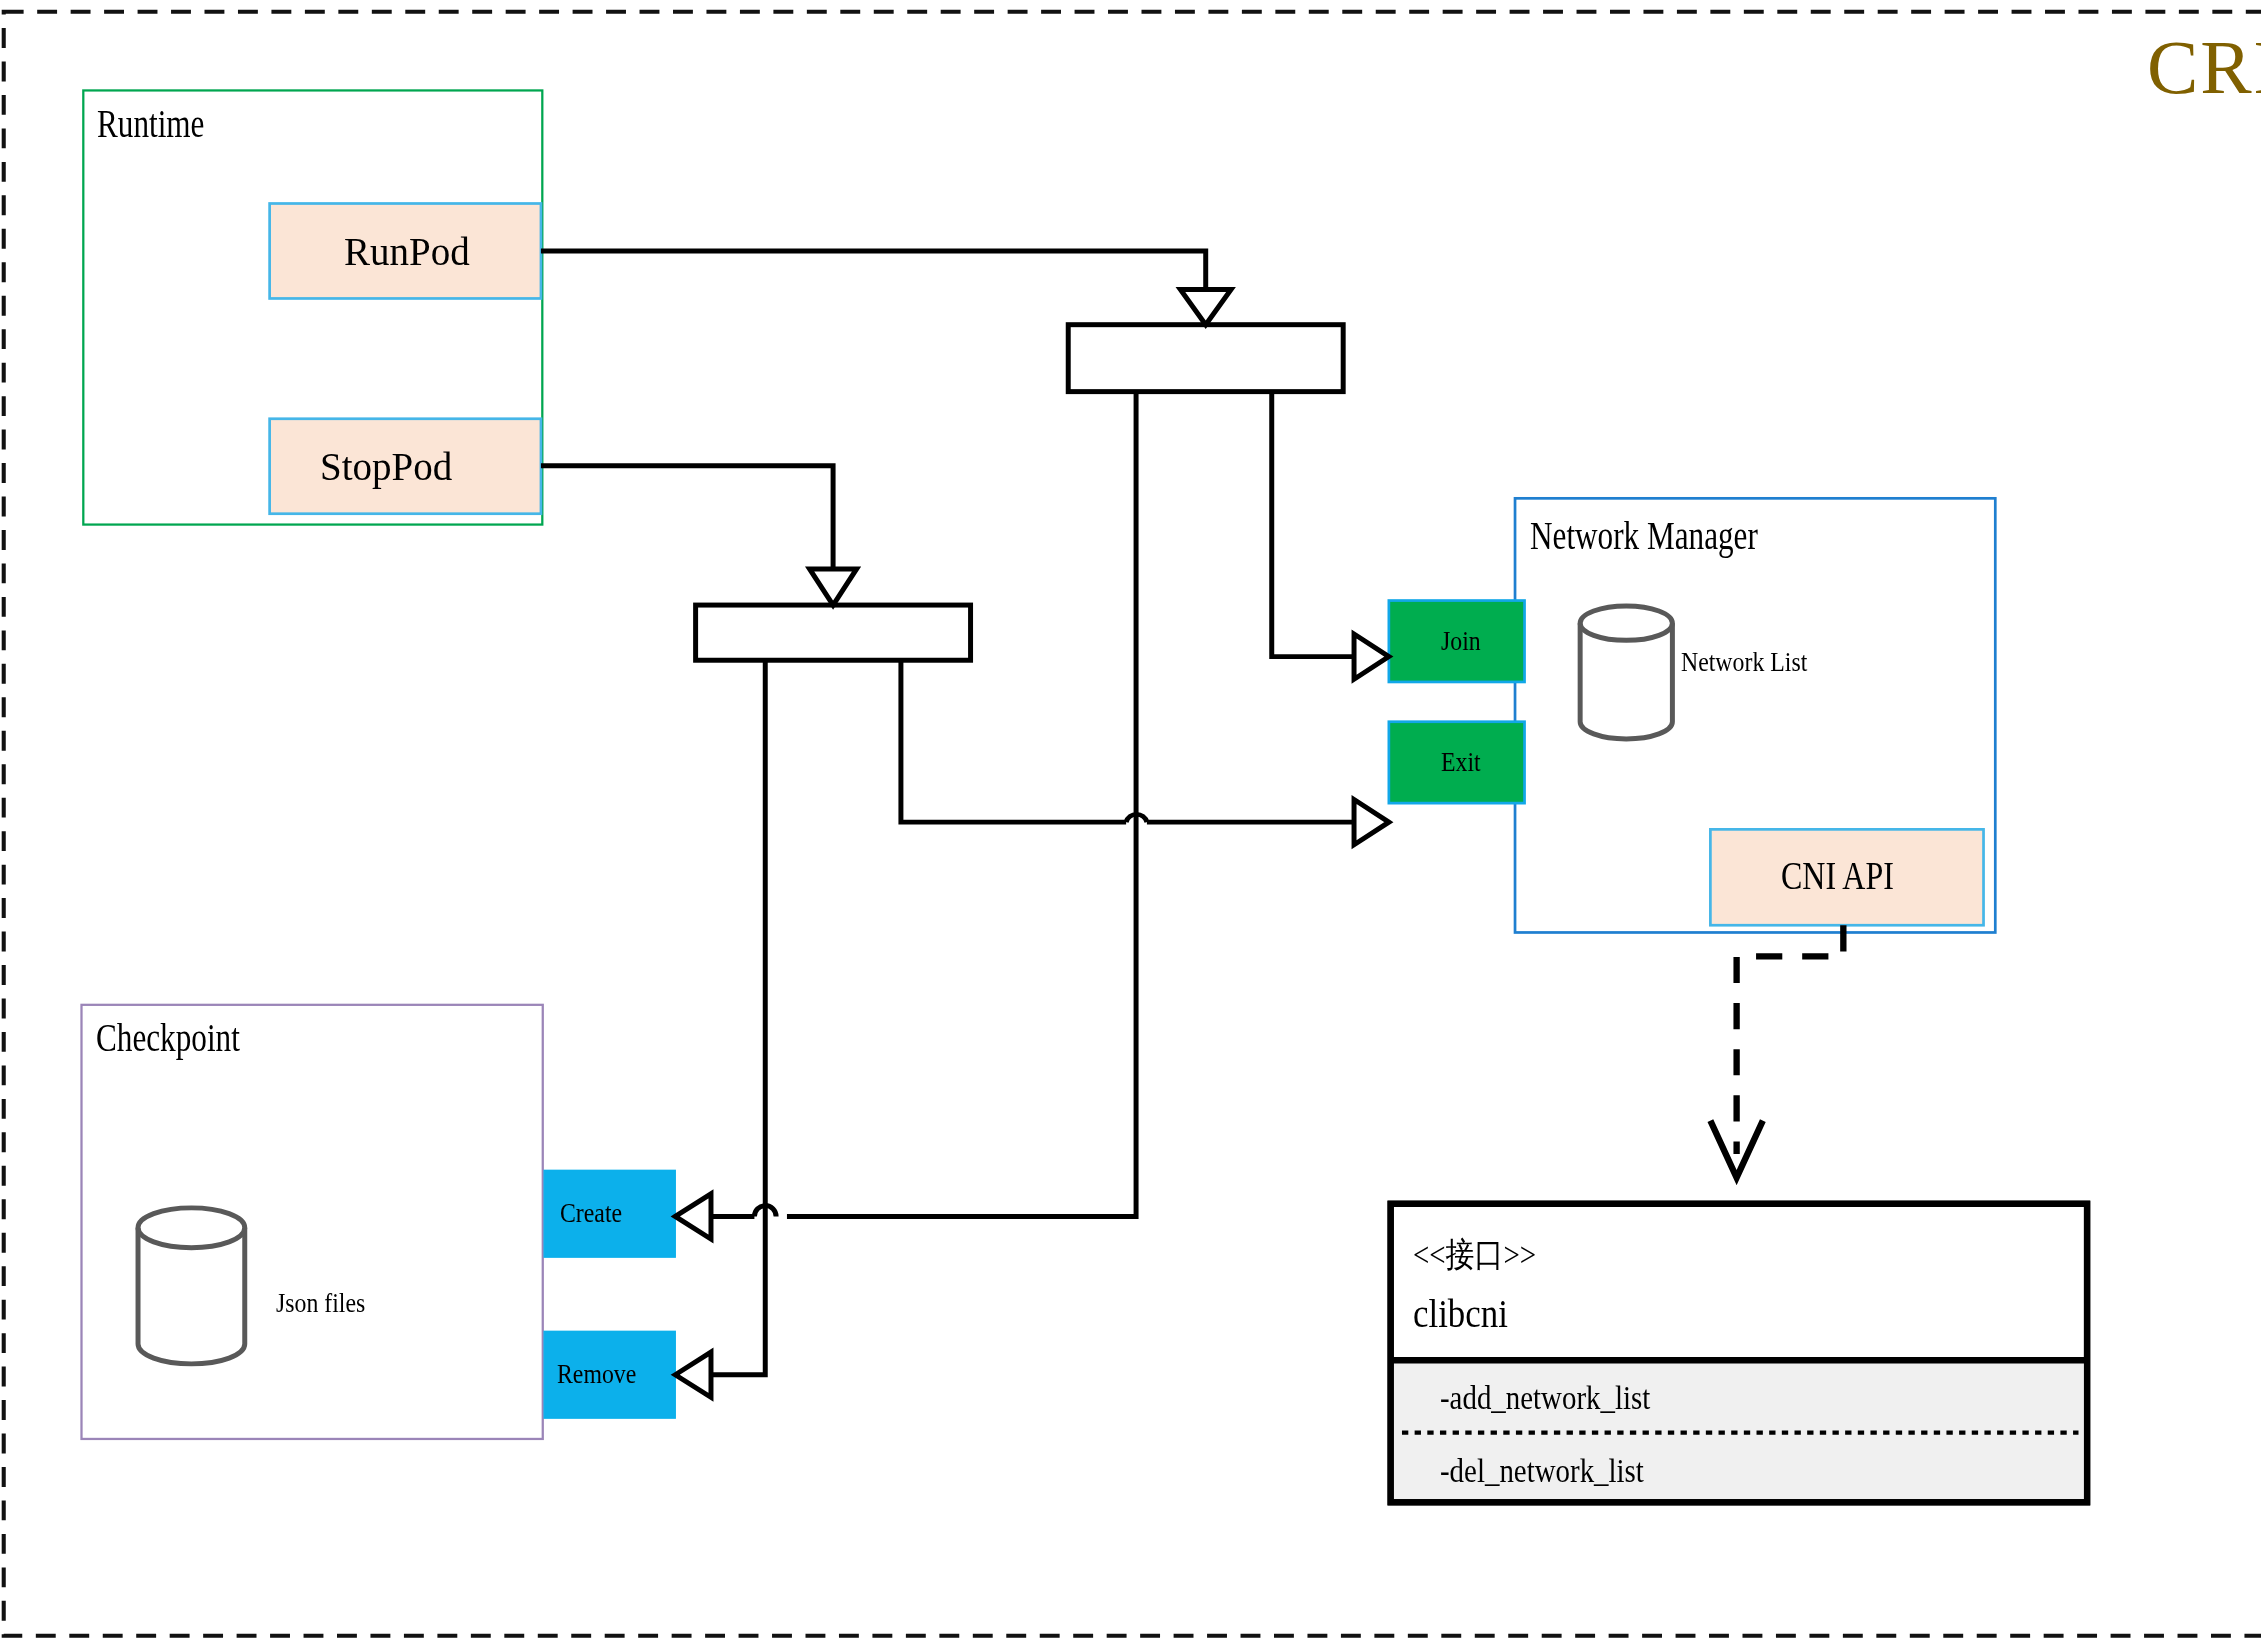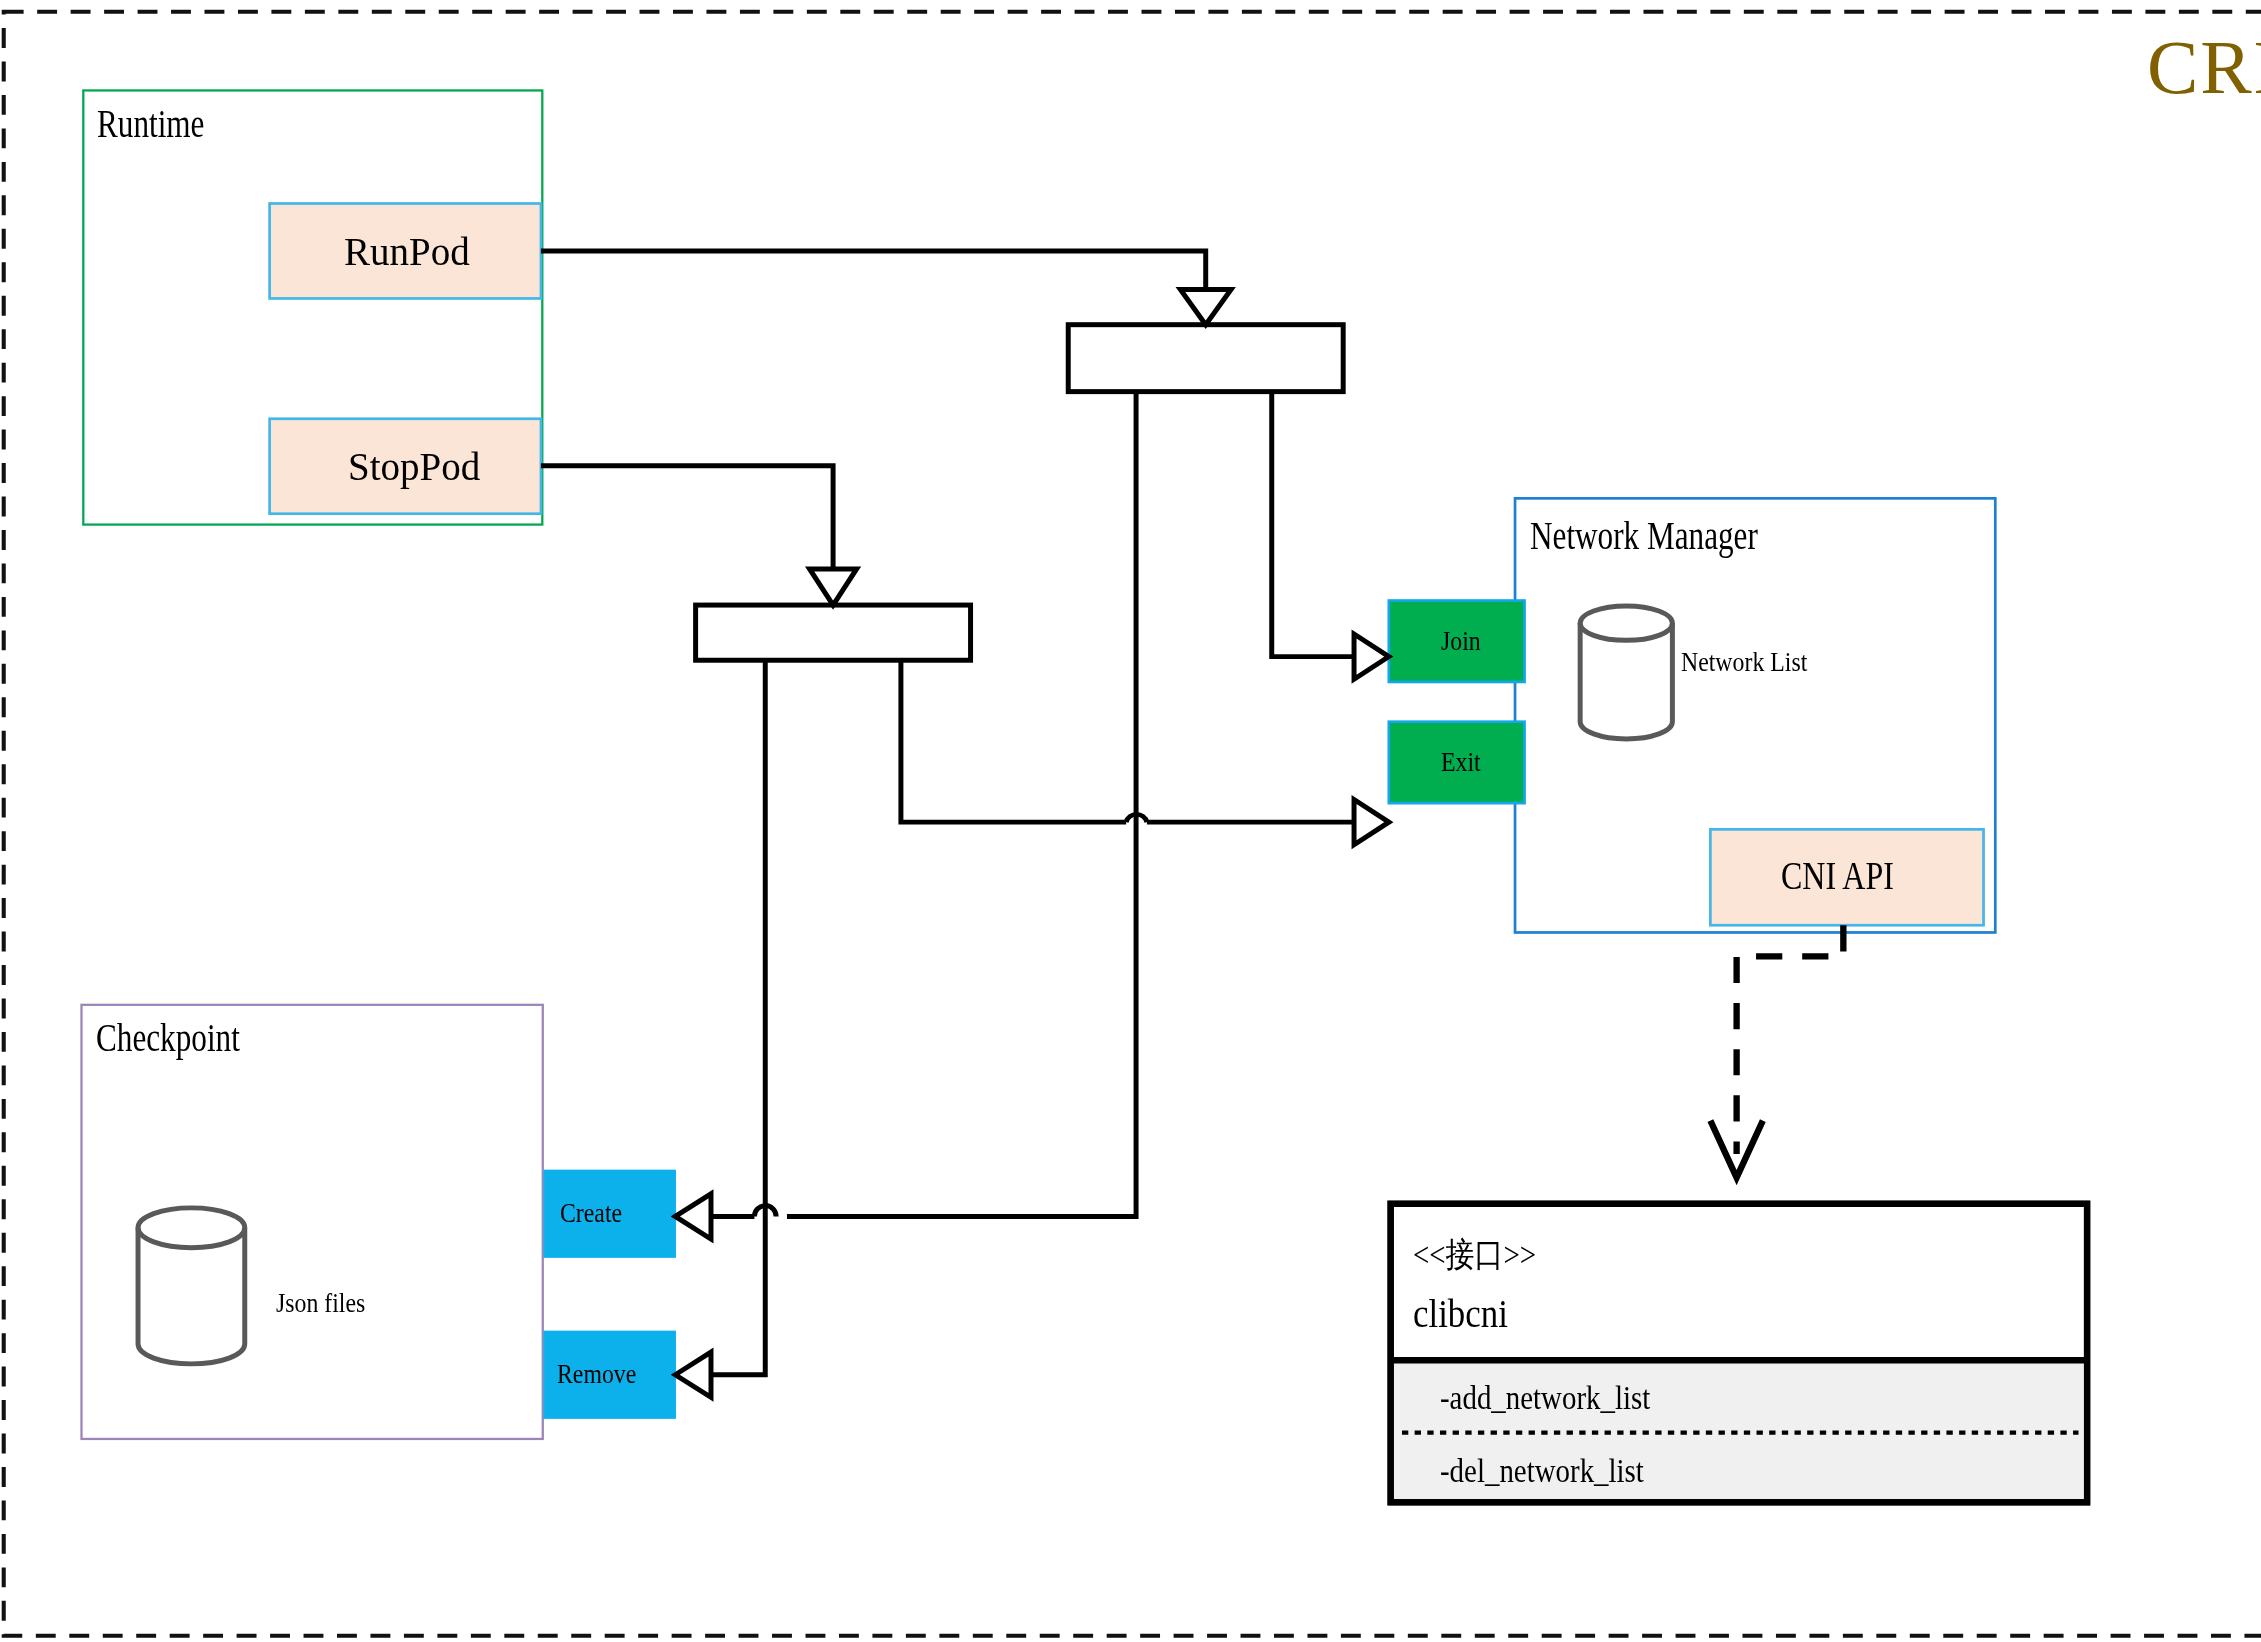--- a/index.html
+++ b/index.html
@@ -138,21 +138,21 @@
   <div class="lbl cri-title" style="left:2147px; top:29px;">CRI</div>
 
   <div class="lbl boxtitle cond" style="left:97px; top:104px; transform:scaleX(0.8);">Runtime</div>
 
   <div class="lbl boxtitle cond" style="left:96px; top:1018px; transform:scaleX(0.8);">Checkpoint</div>
 
   <div class="lbl boxtitle cond" style="left:1530px; top:516px; transform:scaleX(0.8);">Network Manager</div>
 
   <div class="lbl nodetext" style="left:336px; top:232px;margin-left:8px;">RunPod</div>
 
-  <div class="lbl nodetext" style="left:348px; top:447px;">StopPod</div>
+  <div class="lbl nodetext" style="left:320px; top:447px;">StopPod</div>
 
   <div class="lbl smalltext cond" style="left:1441px; top:627px; transform:scaleX(0.85);">Join</div>
 
   <div class="lbl smalltext cond" style="left:1441px; top:748px; transform:scaleX(0.85);">Exit</div>
 
   <div class="lbl smalltext cond" style="left:560px; top:1199px; transform:scaleX(0.85);">Create</div>
 
   <div class="lbl smalltext cond" style="left:557px; top:1360px; transform:scaleX(0.85);">Remove</div>
 
   <div class="lbl nodetext cond" style="left:1781px; top:856px; transform:scaleX(0.82);">CNI API</div>

